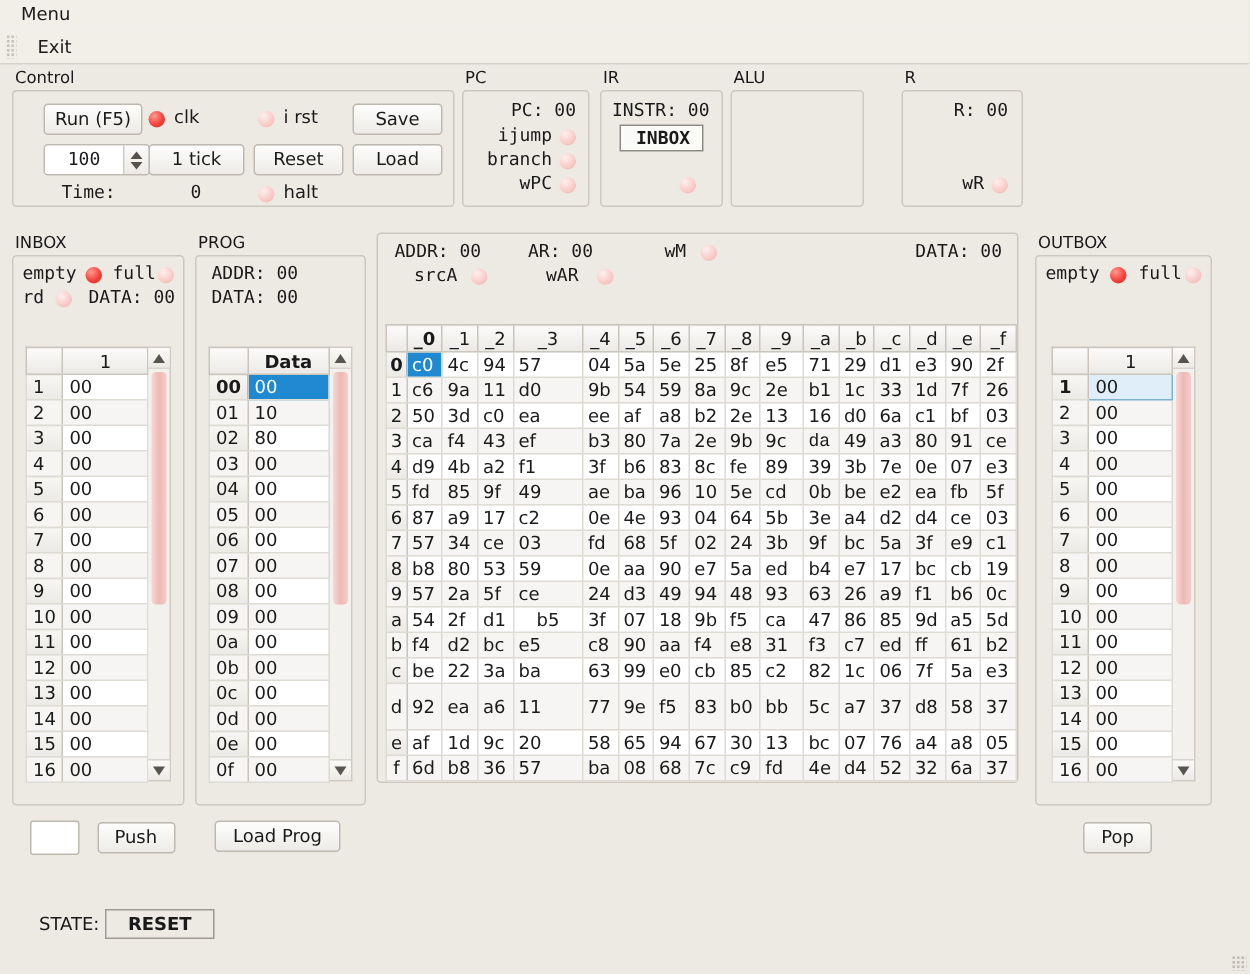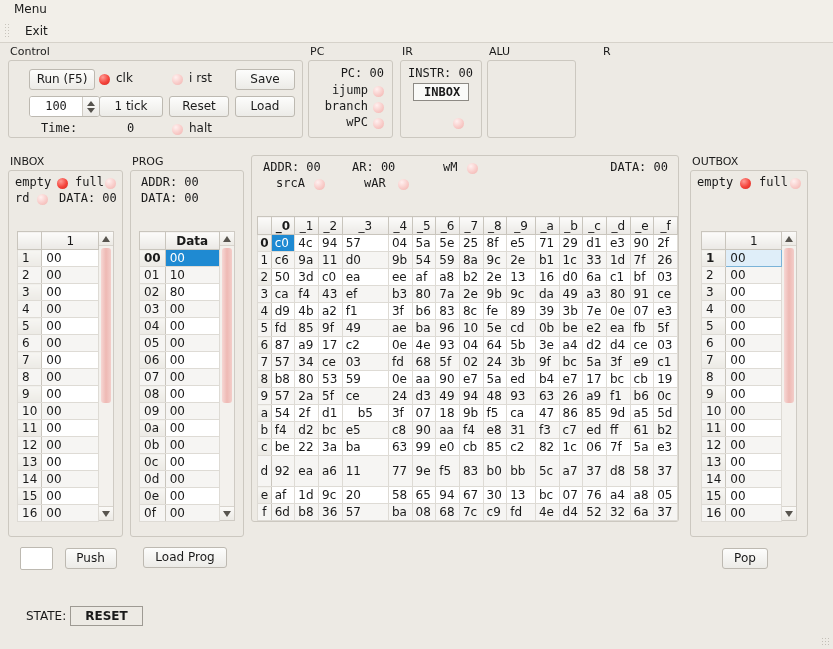--- a/index.html
+++ b/index.html
@@ -259,20 +259,25 @@
   </div>
 </div>
 
 <div class="group" style="left:487px; top:45px; width:89px;">
   <div class="glabel">ALU</div>
   <div class="gbox" style="height:78px;"></div>
 </div>
 
 <div class="group" style="left:601px; top:45px; width:81px;">
   <div class="glabel">R</div>
+  <div class="gbox" style="height:78px; position:relative;">
+    <span class="mlbl" style="position:absolute; right:9px; top:5px;">R: 00</span>
+    <span class="mlbl" style="position:absolute; right:25px; top:54px;">wR</span>
+    <span class="led off" style="position:absolute; right:9px; top:57px;"></span>
+  </div>
 </div>
 
 <div class="group" style="left:8px; top:155px; width:115px;">
   <div class="glabel">INBOX</div>
   <div class="gbox" style="height:367px; position:relative;">
     <span class="mlbl" style="position:absolute; left:6px; top:4px;">empty</span>
     <span class="led on" style="position:absolute; left:48px; top:7px;"></span>
     <span class="mlbl" style="position:absolute; left:66px; top:4px;">full</span>
     <span class="led off" style="position:absolute; left:96px; top:7px;"></span>
 
@@ -568,21 +573,21 @@
               <td style="width: 25px; padding: 0px 3px;">ca</td>
               <td style="width: 25px; padding: 0px 3px;">f4</td>
               <td style="width: 25px; padding: 0px 3px;">43</td>
               <td style="width: 25px; padding: 0px 3px;">ef</td>
               <td style="width: 25px; padding: 0px 3px;">b3</td>
               <td style="width: 25px; padding: 0px 3px;">80</td>
               <td style="width: 25px; padding: 0px 3px;">7a</td>
               <td style="width: 25px; padding: 0px 3px;">2e</td>
               <td style="width: 25px; padding: 0px 3px;">9b</td>
               <td style="width: 25px; padding: 0px 3px;">9c</td>
-              <td style="width: 25px; padding: 0px 3px;">da</td>
+              <td style="width: 25px; padding: 0px 3px; font-family: Liberation Mono, monospace;">da</td>
               <td style="width: 25px; padding: 0px 3px;">49</td>
               <td style="width: 25px; padding: 0px 3px;">a3</td>
               <td style="width: 25px; padding: 0px 3px;">80</td>
               <td style="width: 25px; padding: 0px 3px;">91</td>
               <td style="width: 25px; padding: 0px 3px;">ce</td>
             </tr>
             <tr>
               <td class="idx" style="width: 16px; text-align: center; padding: 0px 1px;">4</td>
               <td style="width: 25px; padding: 0px 3px;">d9</td>
               <td style="width: 25px; padding: 0px 3px;">4b</td>

